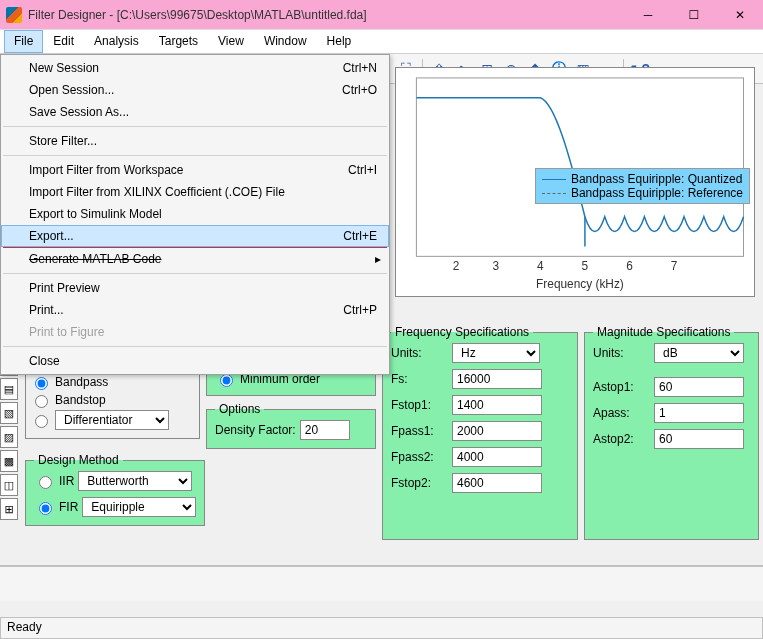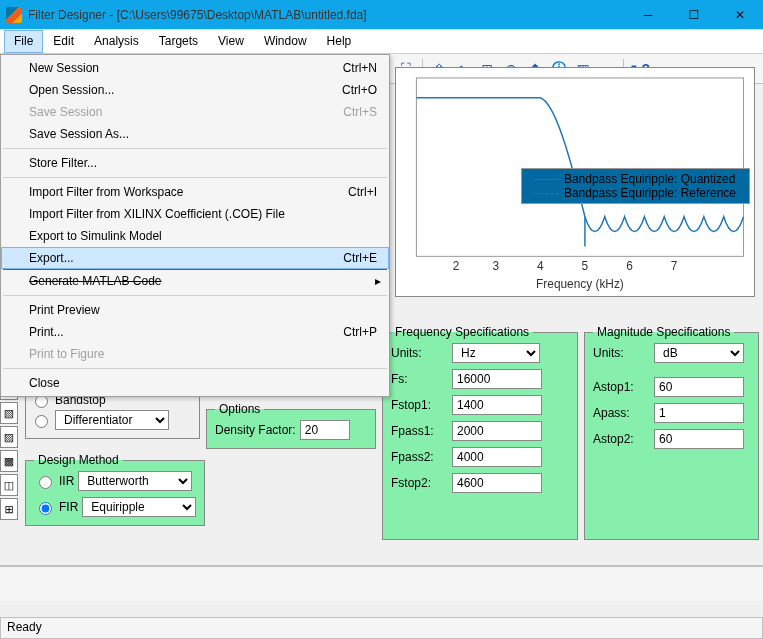--- a/index.html
+++ b/index.html
@@ -1,17 +1,17 @@
 <!DOCTYPE html>
 <html><head>
 <meta charset="utf-8">
 <style>
 * { box-sizing: border-box; font-family: "Segoe UI", Tahoma, sans-serif; font-size: 12px; }
 body { margin: 0; background: #f0f0f0; width: 763px; height: 639px; overflow: hidden; }
-.titlebar { height: 30px; background: #0ea5e9; display: flex; align-items: center; border-bottom: 1px solid #ddd; }
+.titlebar { height: 30px; background: #f9a8d4; display: flex; align-items: center; border-bottom: 1px solid #ddd; }
 .titlebar .logo { width: 16px; height: 16px; margin: 0 6px; background: linear-gradient(135deg,#0076a8 40%,#e95f1c 40% 70%,#f2a900 70%); border-radius: 2px; }
 .titlebar .title { flex: 1; color: #333; }
 .titlebar .winbtn { width: 46px; height: 30px; display: flex; align-items: center; justify-content: center; color: #000; }
 .menubar { height: 24px; background: #fff; display: flex; align-items: stretch; border-bottom: 1px solid #d0d0d0; padding-left: 4px; }
 .menubar .menuitem { padding: 4px 10px; cursor: default; }
 .menubar .menuitem.open { background: #cde8ff; border: 1px solid #7eb4ea; padding: 3px 9px; }
 .dropdown { position: absolute; left: 0; top: 54px; width: 390px; background: #f5f5f5; border: 1px solid #a0a0a0; box-shadow: 2px 2px 4px rgba(0,0,0,.2); z-index: 100; padding: 2px 0; }
 .dropdown .mi { display: flex; align-items: center; padding: 4px 12px 4px 28px; color: #000000; position: relative; }
 .dropdown .mi.disabled { color: #a0a0a0; }
 .dropdown .mi .shortcut { margin-left: auto; }
@@ -19,21 +19,21 @@
 .dropdown .sep { height: 1px; background: #d0d0d0; margin: 3px 2px; }
 .dropdown .submenu-arrow { position: absolute; right: 8px; }
 .redline { border-top: 1px solid #c83232; margin: 0 2px; }
 .toolbar { height: 30px; background: #f5f5f5; border-bottom: 1px solid #c0c0c0; display: flex; align-items: center; padding-left: 395px; gap: 2px; }
 .tbtn { width: 22px; height: 22px; display: flex; align-items: center; justify-content: center; color: #2a5db0; font-size: 14px; }
 .tbsep { width: 1px; height: 20px; background: #c0c0c0; margin: 0 3px; }
 .leftdock { position: absolute; left: 0; top: 330px; width: 20px; display: flex; flex-direction: column; gap: 2px; }
 .dockbtn { width: 18px; height: 22px; border: 1px solid #888; background: #fff; display: flex; align-items: center; justify-content: center; font-size: 11px; }
 .plot { position: absolute; left: 395px; top: 67px; width: 360px; height: 230px; background: #fff; border: 1px solid #888; }
 .plot svg { width: 100%; height: 100%; }
-.legend { position: absolute; right: 4px; top: 100px; background: #0369a1; border: 1px solid #999; padding: 3px 13px; font-size: 11px; }
+.legend { position: absolute; right: 4px; top: 100px; background: #7dd3fc; border: 1px solid #999; padding: 3px 6px; font-size: 11px; }
 .legend .lrow { display: flex; align-items: center; gap: 5px; }
 .legend .lsw { width: 24px; height: 0; border-top: 1px solid #1f77b4; }
 .legend .lsw.dash { border-top: 1px dashed #666; }
 .panels { position: absolute; left: 25px; top: 325px; right: 4px; height: 215px; display: flex; gap: 6px; }
 fieldset, .fs { border: 1px solid #888; background: #86efac; padding: 4px 8px 8px; margin: 0; }
 legend, .fsleg { font-size: 12px; padding: 0 4px; }
 .col1 { width: 175px; display: flex; flex-direction: column; gap: 14px; }
 .rtype { display: flex; flex-direction: column; gap: 2px; padding: 4px 4px 8px; border: 1px solid #888; }
 .rrow { display: flex; align-items: center; gap: 4px; }
 select, input[type="text"] { font-size: 12px; height: 20px; border: 1px solid #888; background: #fff; padding: 0 4px; }
@@ -71,24 +71,20 @@
 
 <div class="dropdown">
   <div class="mi">
       <span>New Session</span>
       <span class="shortcut">Ctrl+N</span>
     </div>
   <div class="mi">
       <span>Open Session...</span>
       <span class="shortcut">Ctrl+O</span>
     </div>
-  <div class="mi disabled">
-      <span>Save Session</span>
-      <span class="shortcut">Ctrl+S</span>
-    </div>
   <div class="mi">
       <span>Save Session As...</span>
     </div>
   <div class="sep"></div>
   <div class="mi">
       <span>Store Filter...</span>
     </div>
   <div class="sep"></div>
   <div class="mi">
       <span>Import Filter from Workspace</span>

